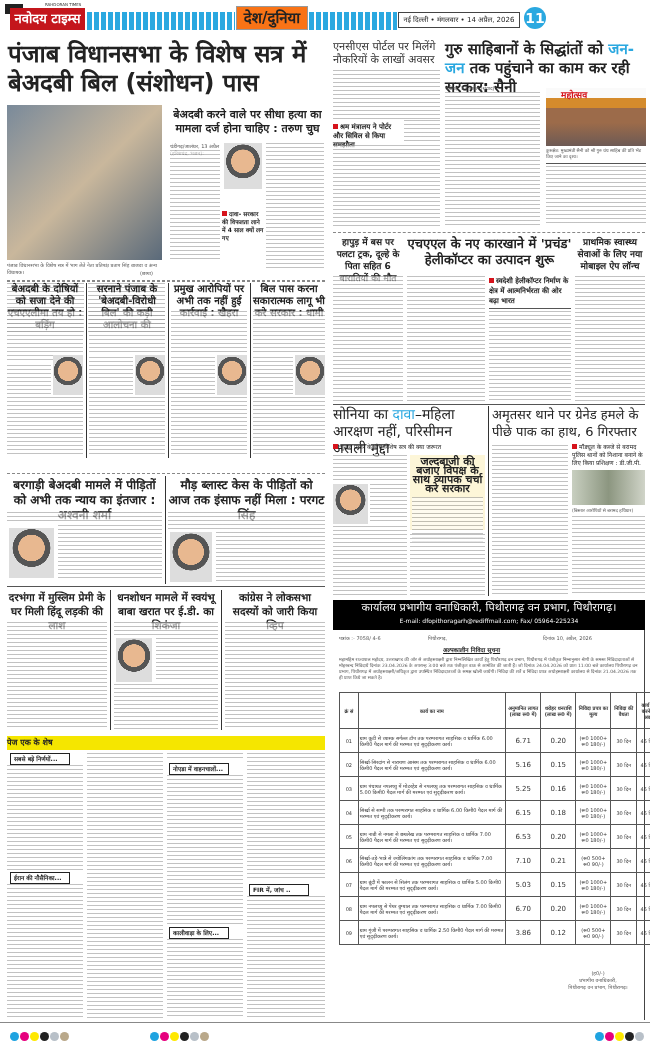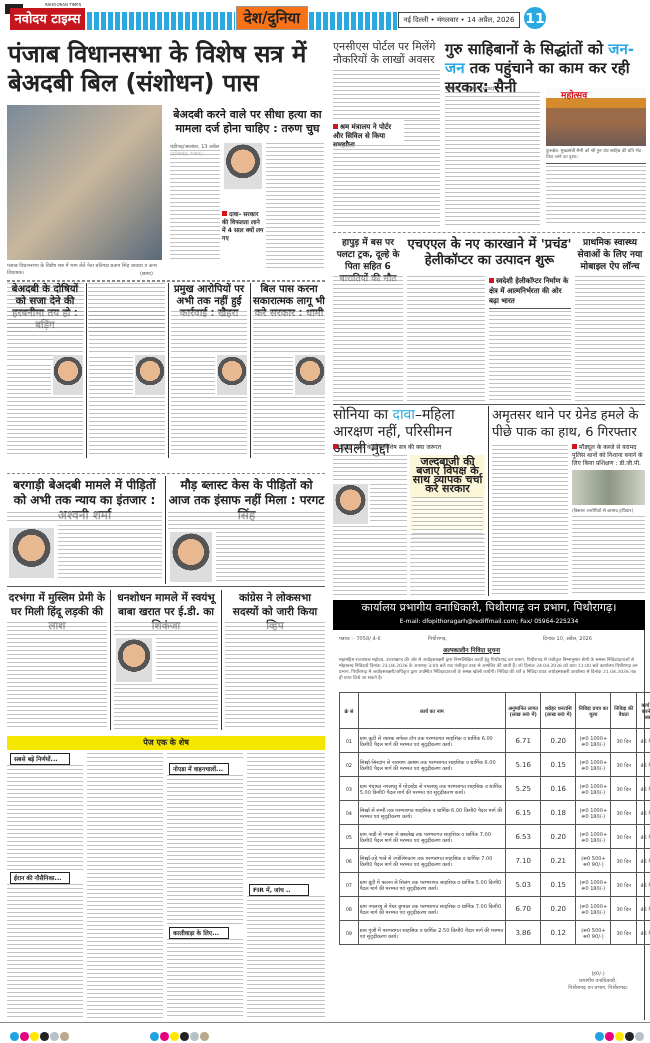--- a/index.html
+++ b/index.html
@@ -16,21 +16,21 @@
 .h1{font-weight:bold;color:#222;line-height:1.05}
 .txt{font-size:5px;line-height:7px;color:#555;overflow:hidden}
 .txtfill{background:repeating-linear-gradient(180deg,#999 0 1px,#fff 1px 4px);opacity:.6}
 .photo{background:linear-gradient(135deg,#7a8a9a,#c9b79c 50%,#5a6a7a)}
 .face{background:radial-gradient(circle at 50% 40%,#e8b890 0 35%,#555 36% 50%,#ddd 51%)}
 .vline{width:1px;background:#333}
 .hline{height:1px;background:#555}
 .dash{height:0;border-top:1px dashed #888}
 .sub{font-weight:bold;font-size:10px;line-height:12px;text-align:center;color:#222}
 .boxlbl{border:1px solid #222;font-size:6px;font-weight:bold;padding:1px 3px;background:#fff}
-.yel{background:#f5e600;text-align:center;font-weight:bold;font-size:8px;line-height:14px}
+.yel{background:#f5e600;font-weight:bold;font-size:8px;line-height:14px}
 .ad{background:#000;color:#fff;text-align:center}
 table{border-collapse:collapse;font-size:5px}
 td,th{border:1px solid #555;padding:1px;text-align:center;color:#333;vertical-align:middle}
 .dot{width:9px;height:9px;border-radius:50%;display:inline-block;margin-right:1px}
 .redsq{display:inline-block;width:5px;height:5px;background:#d6131c;margin-right:2px}
 </style>
 </head>
 <body>
 
 <div class="abs hdr">
@@ -53,27 +53,28 @@
 <div class="abs txt txtfill" style="left:170px;top:150px;width:50px;height:110px"></div>
 <div class="abs face" style="left:224px;top:143px;width:38px;height:46px"></div>
 <div class="abs" style="left:222px;top:210px;width:43px;font-size:6px;font-weight:bold;line-height:8px"><span class="redsq"></span><span>दावा- सरकार की विफलता लाने में 4 साल क्यों लग गए</span></div>
 <div class="abs txt txtfill" style="left:266px;top:143px;width:58px;height:127px"></div>
 <div class="abs txt txtfill" style="left:7px;top:283px;width:77px;height:50px"></div>
 <div class="abs txt txtfill" style="left:88px;top:283px;width:77px;height:50px"></div>
 <div class="abs dash" style="left:7px;top:280px;width:318px"></div>
 
 <div class="abs dash" style="left:7px;top:281px;width:318px"></div>
 <div class="abs" style="left:7px;top:283px;width:318px;height:180px">
-  <div class="abs sub" style="left:0;top:0;width:76px">बेअदबी के दोषियों को सजा देने की हरबनीमा तय हो : बड़िंग</div>
+  <div class="abs sub" style="left:0;top:0;width:76px">बेअदबी के दोषियों को सजा देने की एचएएलीमा तय हो : बड़िंग</div>
   <div class="abs txt txtfill" style="left:0;top:28px;width:76px;height:52px"></div>
   <div class="abs face" style="left:46px;top:72px;width:30px;height:40px"></div>
   <div class="abs txt txtfill" style="left:0;top:82px;width:44px;height:30px"></div>
   <div class="abs txt txtfill" style="left:0;top:114px;width:76px;height:60px"></div>
   <div class="abs vline" style="left:79px;top:0;height:175px"></div>
 
+  <div class="abs sub" style="left:82px;top:0;width:76px">सरनाने पंजाब के 'बेअदबी-विरोधी बिल' की कड़ी आलोचना की</div>
   <div class="abs txt txtfill" style="left:82px;top:28px;width:76px;height:44px"></div>
   <div class="abs face" style="left:128px;top:72px;width:30px;height:40px"></div>
   <div class="abs txt txtfill" style="left:82px;top:74px;width:44px;height:38px"></div>
   <div class="abs txt txtfill" style="left:82px;top:114px;width:76px;height:60px"></div>
   <div class="abs vline" style="left:161px;top:0;height:175px"></div>
 
   <div class="abs sub" style="left:164px;top:0;width:76px">प्रमुख आरोपियों पर अभी तक नहीं हुई कार्रवाई : खैहरा</div>
   <div class="abs txt txtfill" style="left:164px;top:28px;width:76px;height:44px"></div>
   <div class="abs face" style="left:210px;top:72px;width:30px;height:40px"></div>
   <div class="abs txt txtfill" style="left:164px;top:74px;width:44px;height:38px"></div>

